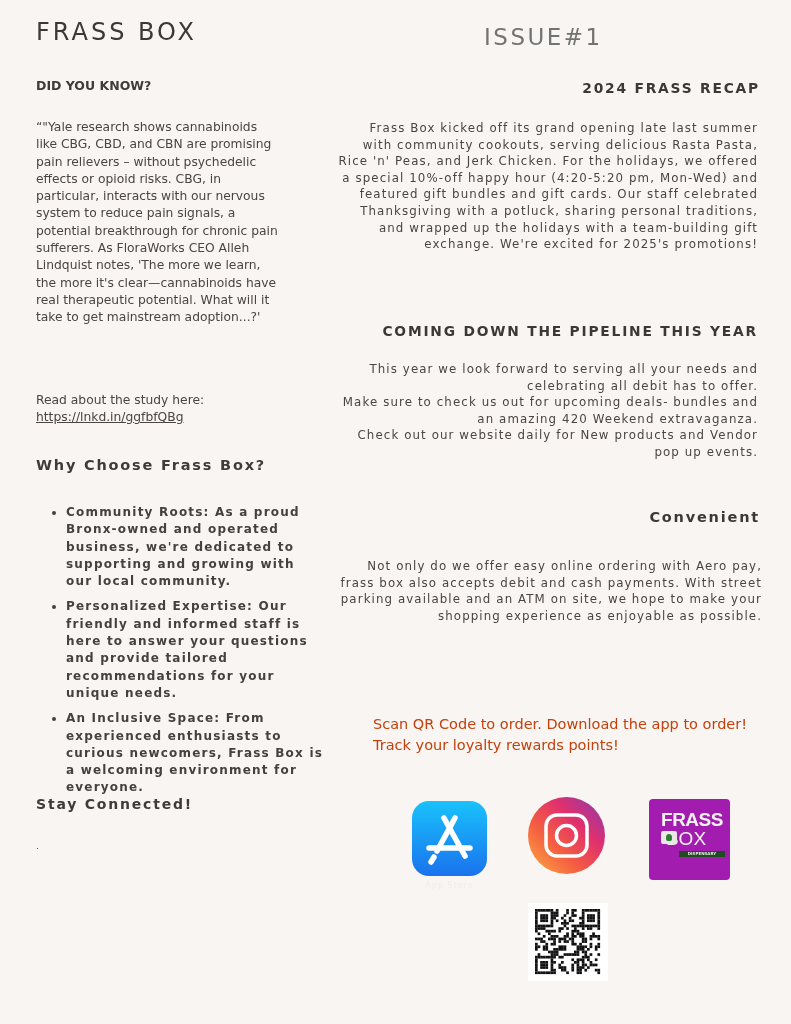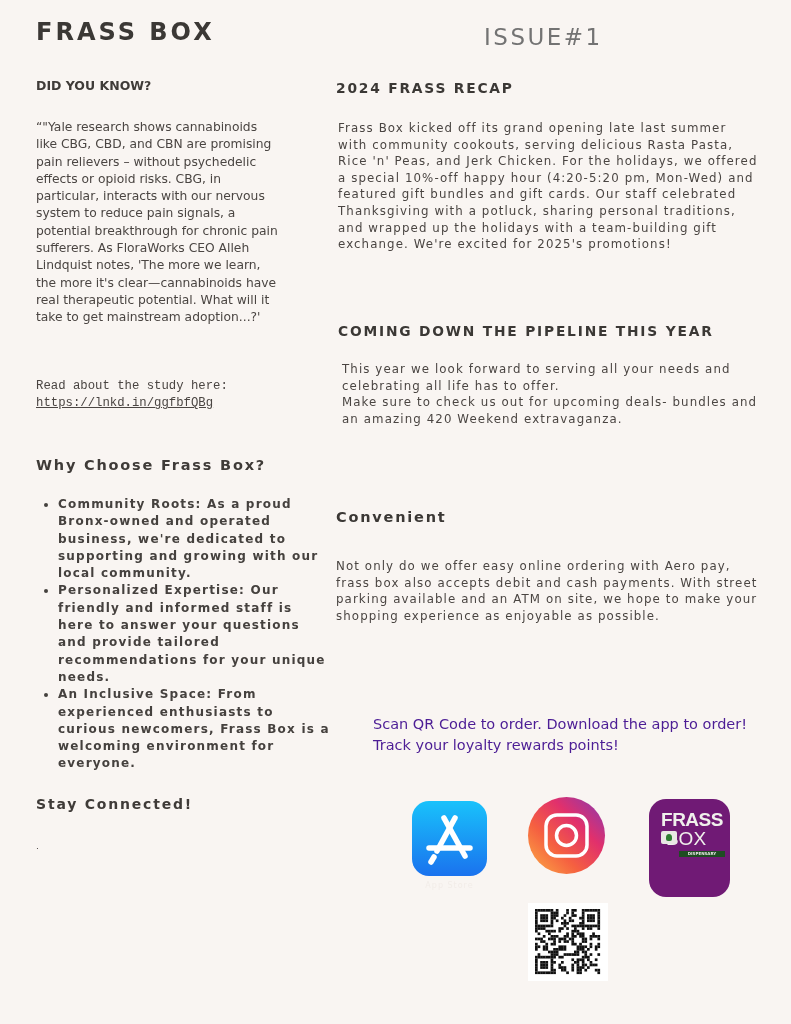--- a/index.html
+++ b/index.html
@@ -5,61 +5,61 @@
   html, body { margin: 0; padding: 0; }
   body {
     width: 791px; height: 1024px; overflow: hidden;
     background: #f9f5f2; color: #3f3b38;
     font-family: "DejaVu Sans", sans-serif;
     position: relative;
   }
   .abs { position: absolute; }
   .brand-title {
     left: 36px; top: 18px; font-size: 24px; letter-spacing: 3px;
-    color: #3b3835; font-weight: bold;
+    color: #3b3835; font-weight: normal;
   }
   .issue-title {
     left: 484px; top: 24px; font-size: 23px; letter-spacing: 2.5px;
     color: #737373;
     text-align: center;
   }
   .h-small {
     font-weight: bold; font-size: 12.5px; color: #3f3b38;
   }
   .left-col { left: 36px; width: 260px; }
   .quote {
     top: 119px; font-size: 12.3px; line-height: 17.3px; color: #4a4542;
   }
-  .study { top: 378px; font-size: 12.3px; line-height: 17.3px; color: #4a4542; font-family: Liberation Mono, monospace; }
+  .study { top: 392px; font-size: 12.3px; line-height: 17.3px; color: #4a4542; }
   .study a { color: #4a4542; text-decoration: underline; }
   .why-title {
     top: 457px; font-size: 14.5px; font-weight: bold; letter-spacing: 1.8px;
   }
   .why-list {
     top: 496px; left: 36px; width: 275px; margin: 0; padding-left: 22px;
     font-size: 12px; line-height: 17.3px; letter-spacing: 1.2px;
     font-weight: bold; color: #45413e;
   }
-  .why-list li { margin: 0; }
+  .why-list li { margin: 8px; }
   .stay-title {
     top: 796px; font-size: 14px; font-weight: bold; letter-spacing: 1.8px;
   }
   .stay-body {
     top: 838px; width: 305px; font-size: 12px; line-height: 17.3px;
     letter-spacing: 1.25px; color: #4a4542;
   }
-  .right-col { left: 336px; width: 424px; text-align: left; }
+  .right-col { left: 336px; width: 424px; text-align: right; }
   .sec-title {
     font-size: 13.8px; font-weight: bold; letter-spacing: 1.8px; color: #3b3835;
   }
   .sec-body {
     font-size: 11.8px; line-height: 16.6px; letter-spacing: 1.1px; color: #4a4542;
   }
   .scan-text {
-    left: 373px; top: 714px; width: 380px; font-size: 14.5px; line-height: 21px; color: #4c1d95;
+    left: 373px; top: 714px; width: 380px; font-size: 14.5px; line-height: 21px; color: #c2410c;
   }
   .icon-box { position: absolute; }
 </style>
 </head>
 <body>
 
 <div class="abs brand-title">FRASS BOX</div>
 <div class="abs issue-title">ISSUE#1</div>
 
 <div class="abs left-col h-small" style="top:78px;">DID YOU KNOW?</div>
@@ -79,22 +79,23 @@
 <div class="abs left-col stay-title" style="width:280px;">Stay Connected!</div>
 <div class="abs left-col stay-body">
   <div style="font-size:9px;">.</div>
 </div>
 
 <div class="abs right-col sec-title" style="top:80px;">2024 FRASS RECAP</div>
 <div class="abs right-col sec-body" style="top:120px; left:338px; width:420px;">Frass Box kicked off its grand opening late last summer with community cookouts, serving delicious Rasta Pasta, Rice 'n' Peas, and Jerk Chicken. For the holidays, we offered a special 10%-off happy hour (4:20-5:20 pm, Mon-Wed) and featured gift bundles and gift cards. Our staff celebrated Thanksgiving with a potluck, sharing personal traditions, and wrapped up the holidays with a team-building gift exchange. We're excited for 2025's promotions!</div>
 
 <div class="abs right-col sec-title" style="top:323px; left:338px; width:420px;">COMING DOWN THE PIPELINE THIS YEAR</div>
 <div class="abs right-col sec-body" style="top:361px; left:342px; width:416px;">
-  <div>This year we look forward to serving all your needs and celebrating all life has to offer.</div>
+  <div>This year we look forward to serving all your needs and celebrating all debit has to offer.</div>
   <div>Make sure to check us out for upcoming deals- bundles and an amazing 420 Weekend extravaganza.</div>
+  <div>Check out our website daily for New products and Vendor pop up events.</div>
 </div>
 
 <div class="abs right-col sec-title" style="top:509px; font-size:14.5px;">Convenient</div>
 <div class="abs right-col sec-body" style="top:558px; left:336px; width:426px;">
   <div>Not only do we offer easy online ordering with Aero pay, frass box also accepts debit and cash payments. With street parking available and an ATM on site, we hope to make your shopping experience as enjoyable as possible.</div>
   <div style="height:16px;"></div>
 </div>
 
 <div class="abs scan-text">Scan QR Code to order. Download the app to order! Track your loyalty rewards points!</div>
 
@@ -110,21 +111,21 @@
 </div>
 <div class="abs" style="left:412px; top:881px; width:75px; font-size:8px; color:#f2ece8; text-align:center; letter-spacing:1px;">App Store</div>
 
 <div class="icon-box" style="left:528px; top:797px; width:77px; height:77px; border-radius:50%; background:linear-gradient(45deg,#fcaf45 0%,#f56040 35%,#e1306c 65%,#833ab4 100%);">
   <svg width="77" height="77" viewBox="0 0 77 77">
     <rect x="18" y="18" width="41" height="41" rx="11" ry="11" fill="none" stroke="#fff" stroke-width="3.5"></rect>
     <circle cx="38.5" cy="38.5" r="10" fill="none" stroke="#fff" stroke-width="3.5"></circle>
   </svg>
 </div>
 
-<div class="icon-box" style="left:649px; top:799px; width:81px; height:98px; border-radius:17px; background:#701a75;">
+<div class="icon-box" style="left:649px; top:799px; width:81px; height:81px; border-radius:4px; background:#a21caf;">
   <div style="position:absolute; left:10px; top:12px; width:66px; text-align:center; color:#f0f0ec; font-family:'Liberation Sans', sans-serif; font-weight:bold; font-size:19px; line-height:18px; letter-spacing:-0.5px;">FRASS</div>
   <div style="position:absolute; left:12px; top:31px; width:50px; text-align:center; color:#f0f0ec; font-family:'Liberation Sans', sans-serif; font-weight:normal; font-size:19px; line-height:18px;">BOX</div>
   <div style="position:absolute; left:12px; top:32px; width:16px; height:13px; background:#e8e8e4; border-radius:2px;">
     <div style="position:absolute; left:5px; top:3px; width:6px; height:7px; background:#2e7d32; border-radius:50% 50% 2px 2px;"></div>
   </div>
   <div style="position:absolute; left:30px; top:52px; width:46px; height:6px; background:#1f4d22; color:#e8e8e4; font-size:4px; line-height:6px; text-align:center; font-weight:bold;">DISPENSARY</div>
 </div>
 
 <div class="icon-box" style="left:528px; top:903px; width:80px; height:78px; background:#fff;">
   <svg id="qr" width="80" height="78" viewBox="0 0 80 78">

